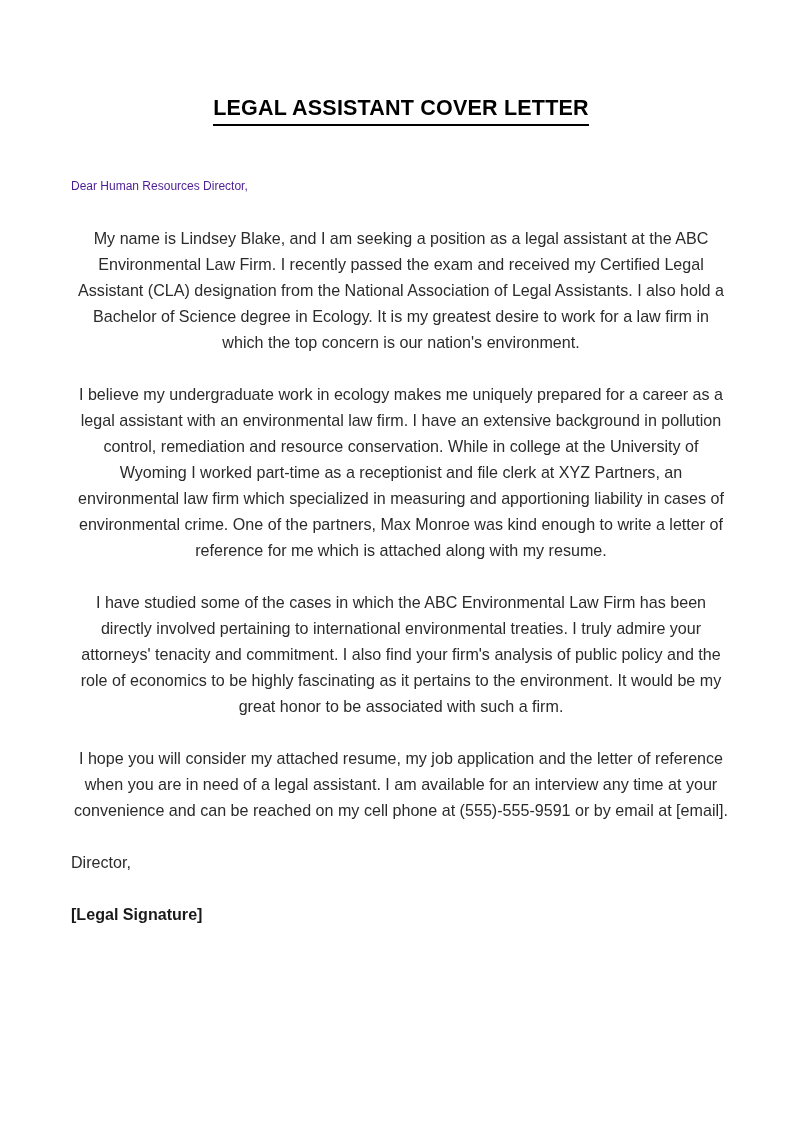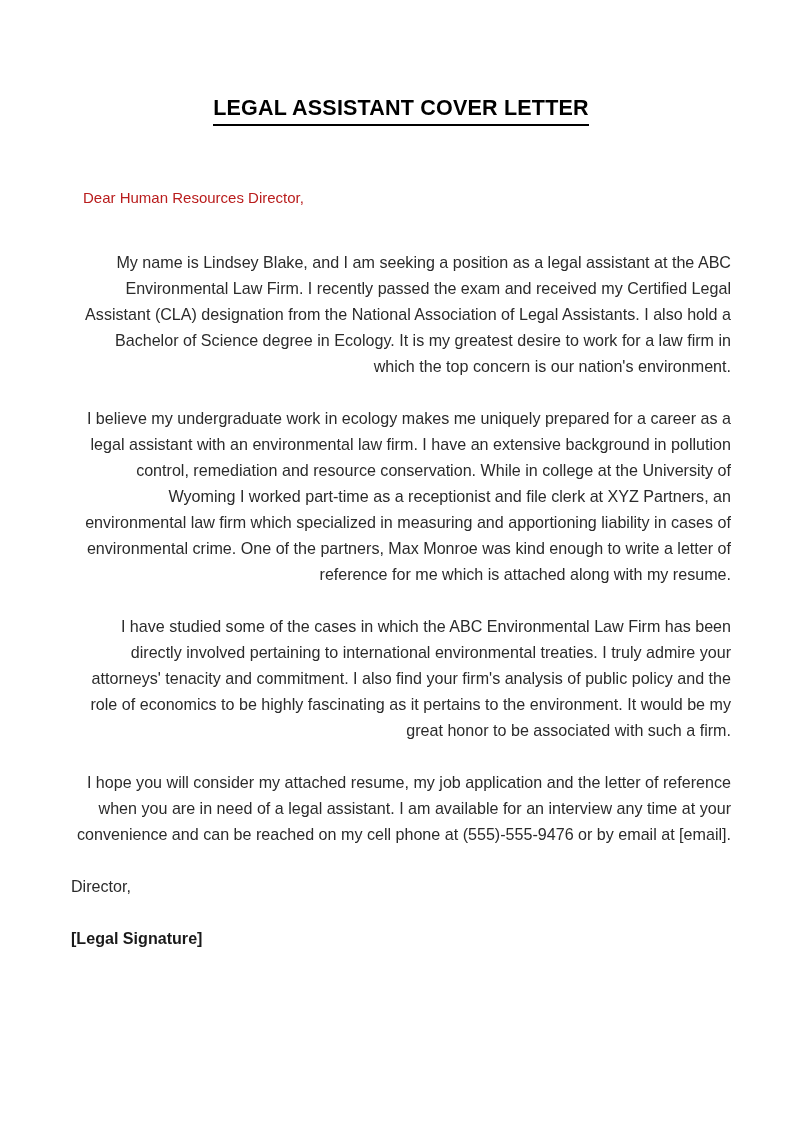--- a/index.html
+++ b/index.html
@@ -38,36 +38,36 @@
     line-height: 1.1;
   }
 
   .doc-title .title-text {
     display: inline-block;
     border-bottom: 2px solid #000000;
     padding-bottom: 3px;
   }
 
   .salutation {
-    margin: 12px;
+    margin: 0;
     padding: 0;
-    font-size: 15px;
+    font-size: 12px;
     line-height: 26px;
-    color: #b91c1c;
+    color: #4c1d95;
     padding-top: 47px;
   }
 
   .body-para {
     margin: 0;
     padding: 0;
     font-size: 16.1px;
     line-height: 26px;
     color: #2b2b2b;
     padding-top: 26px;
-    text-align: right;
+    text-align: center;
   }
 
   .closing-line {
     margin: 0;
     padding: 0;
     font-size: 16.1px;
     line-height: 26px;
     color: #2b2b2b;
     padding-top: 26px;
   }
@@ -102,21 +102,21 @@
     <h1 class="doc-title"><span class="title-text">LEGAL ASSISTANT COVER LETTER</span></h1>
 
     <p class="salutation">Dear Human Resources Director,</p>
 
     <p class="body-para">My name is Lindsey Blake, and I am seeking a position as a legal assistant at the ABC Environmental Law Firm. I recently passed the exam and received my Certified Legal Assistant (CLA) designation from the National Association of Legal Assistants. I also hold a Bachelor of Science degree in Ecology. It is my greatest desire to work for a law firm in which the top concern is our nation's environment.</p>
 
     <p class="body-para">I believe my undergraduate work in ecology makes me uniquely prepared for a career as a legal assistant with an environmental law firm. I have an extensive background in pollution control, remediation and resource conservation. While in college at the University of Wyoming I worked part-time as a receptionist and file clerk at XYZ Partners, an environmental law firm which specialized in measuring and apportioning liability in cases of environmental crime. One of the partners, Max Monroe was kind enough to write a letter of reference for me which is attached along with my resume.</p>
 
     <p class="body-para">I have studied some of the cases in which the ABC Environmental Law Firm has been directly involved pertaining to international environmental treaties. I truly admire your attorneys' tenacity and commitment. I also find your firm's analysis of public policy and the role of economics to be highly fascinating as it pertains to the environment. It would be my great honor to be associated with such a firm.</p>
 
-    <p class="body-para">I hope you will consider my attached resume, my job application and the letter of reference when you are in need of a legal assistant. I am available for an interview any time at your convenience and can be reached on my cell phone at (555)-555-9476 or by email at [email].</p>
+    <p class="body-para">I hope you will consider my attached resume, my job application and the letter of reference when you are in need of a legal assistant. I am available for an interview any time at your convenience and can be reached on my cell phone at (555)-555-9591 or by email at [email].</p>
 
 
     <p class="closing-line">Director,</p>
 
     <div class="signature-block">
       <p class="signature-placeholder">[Legal Signature]</p>
     </div>
 
   </div>
 </div>

